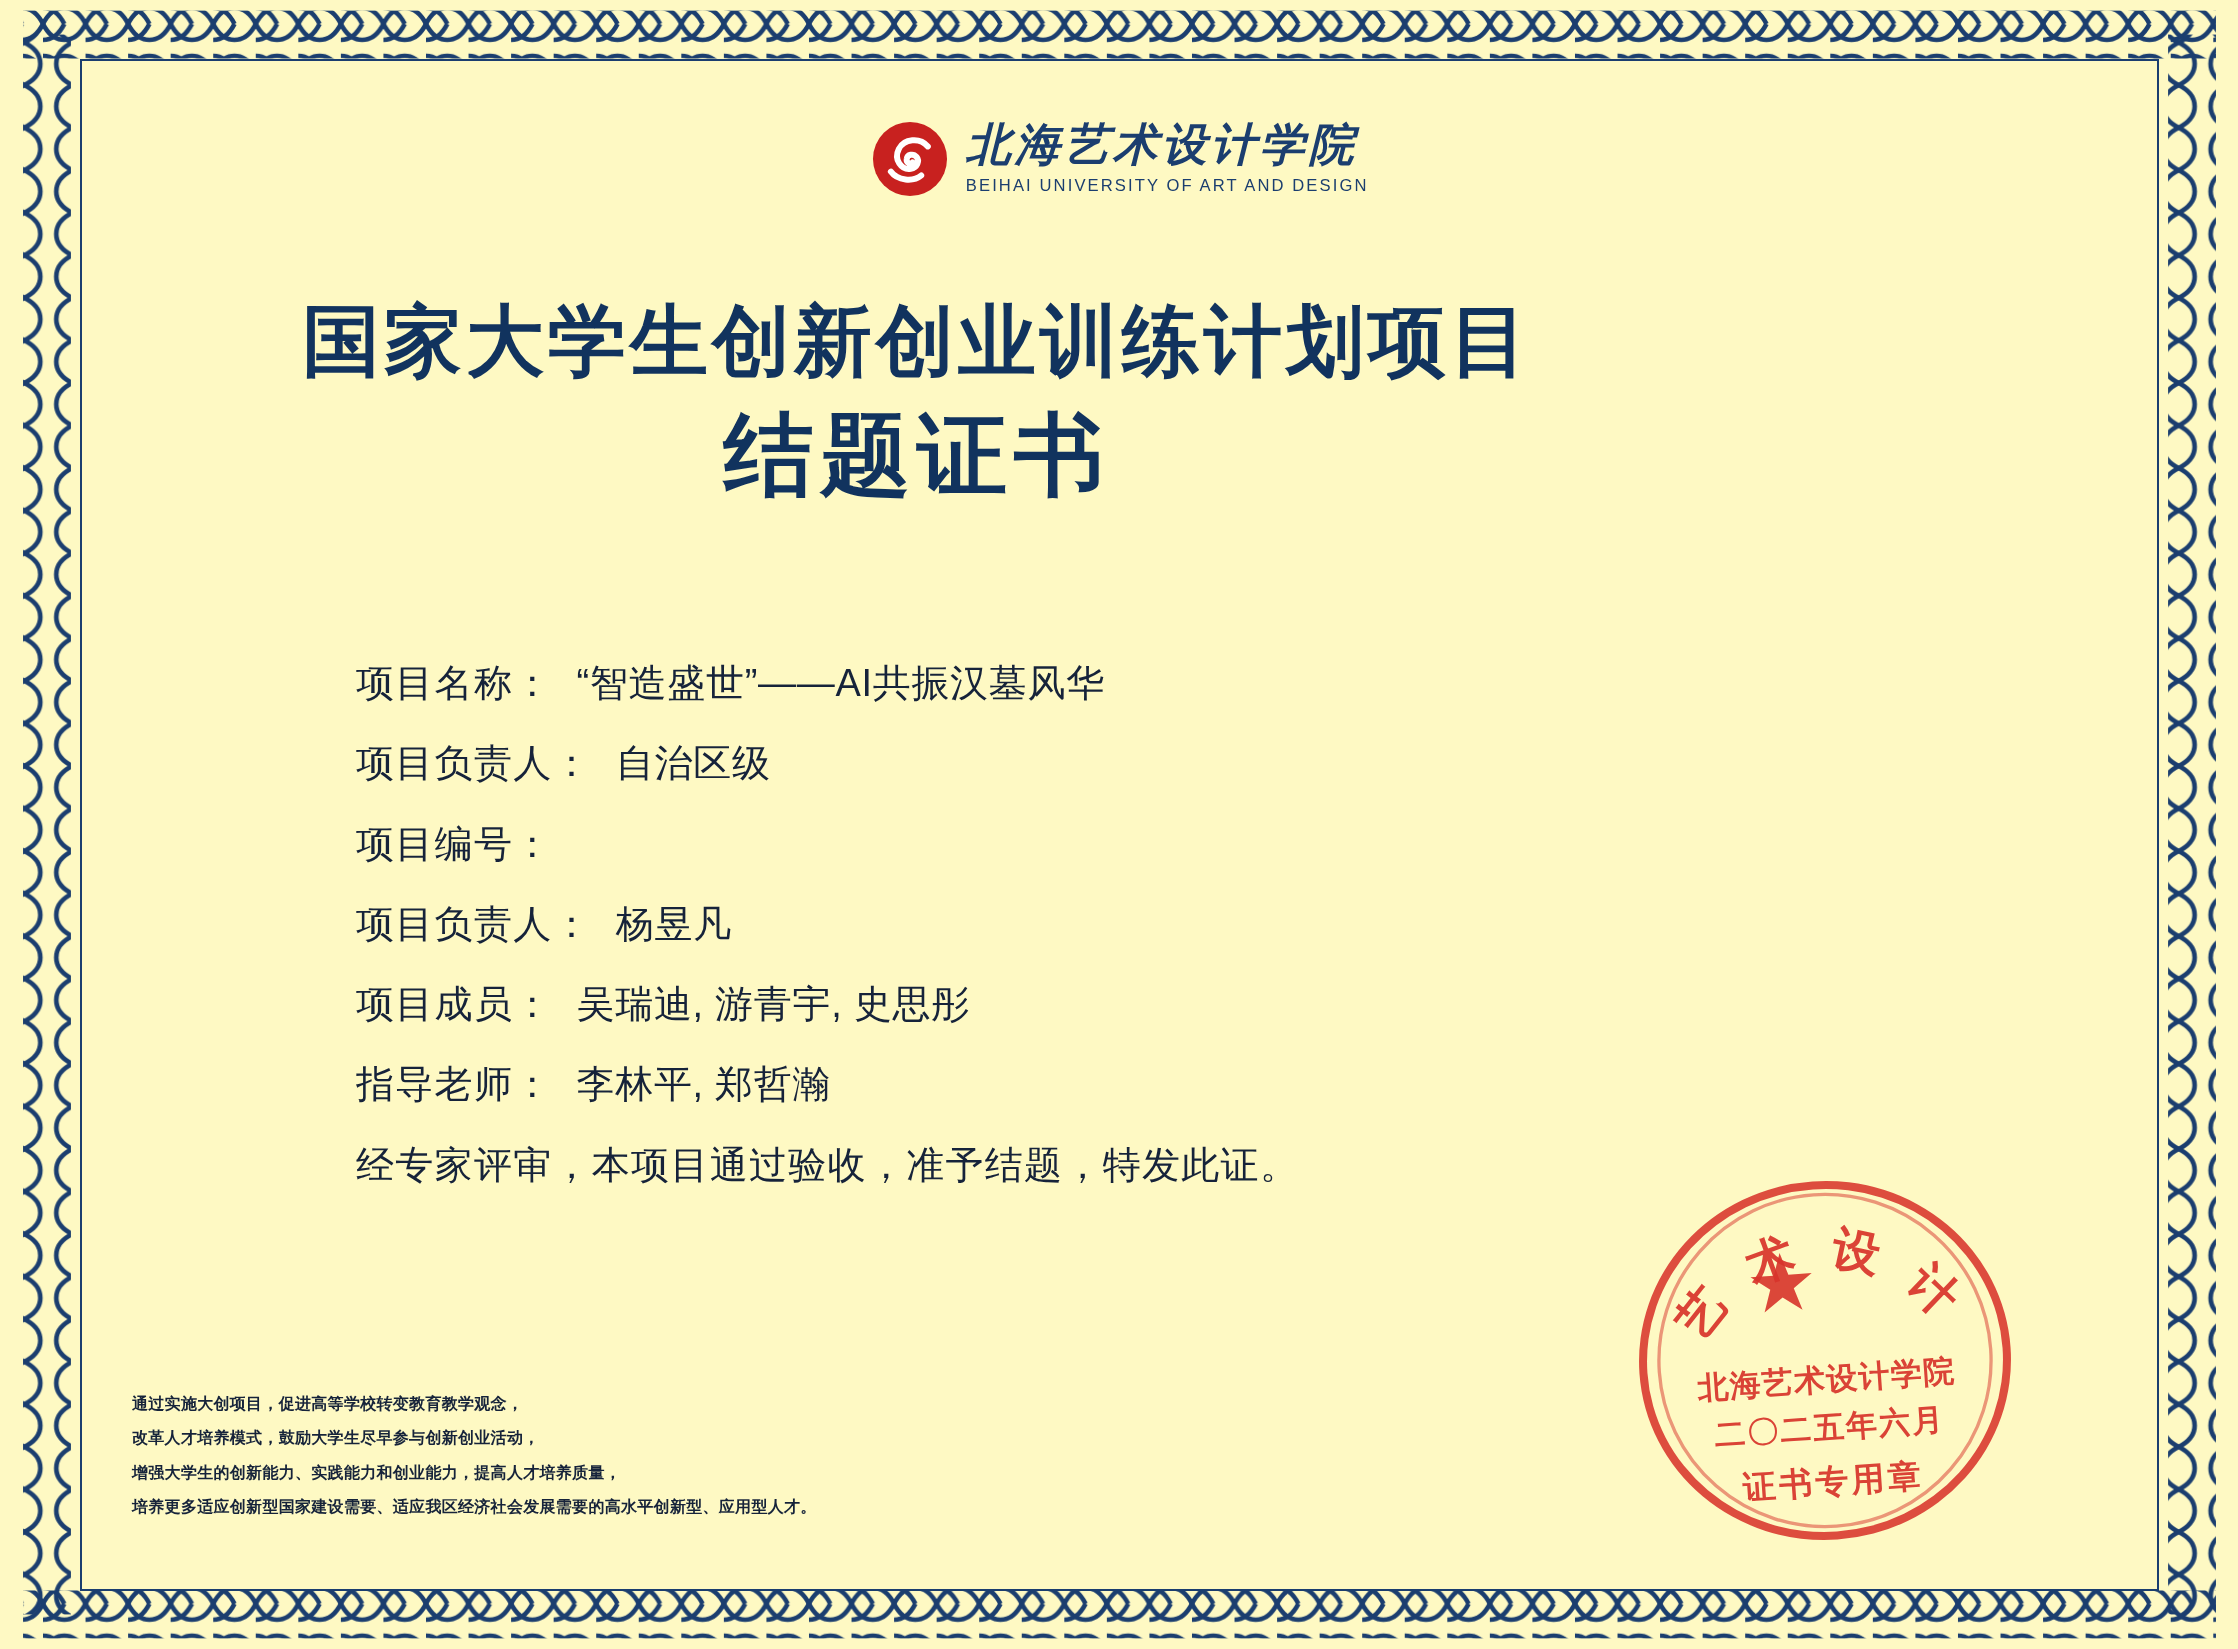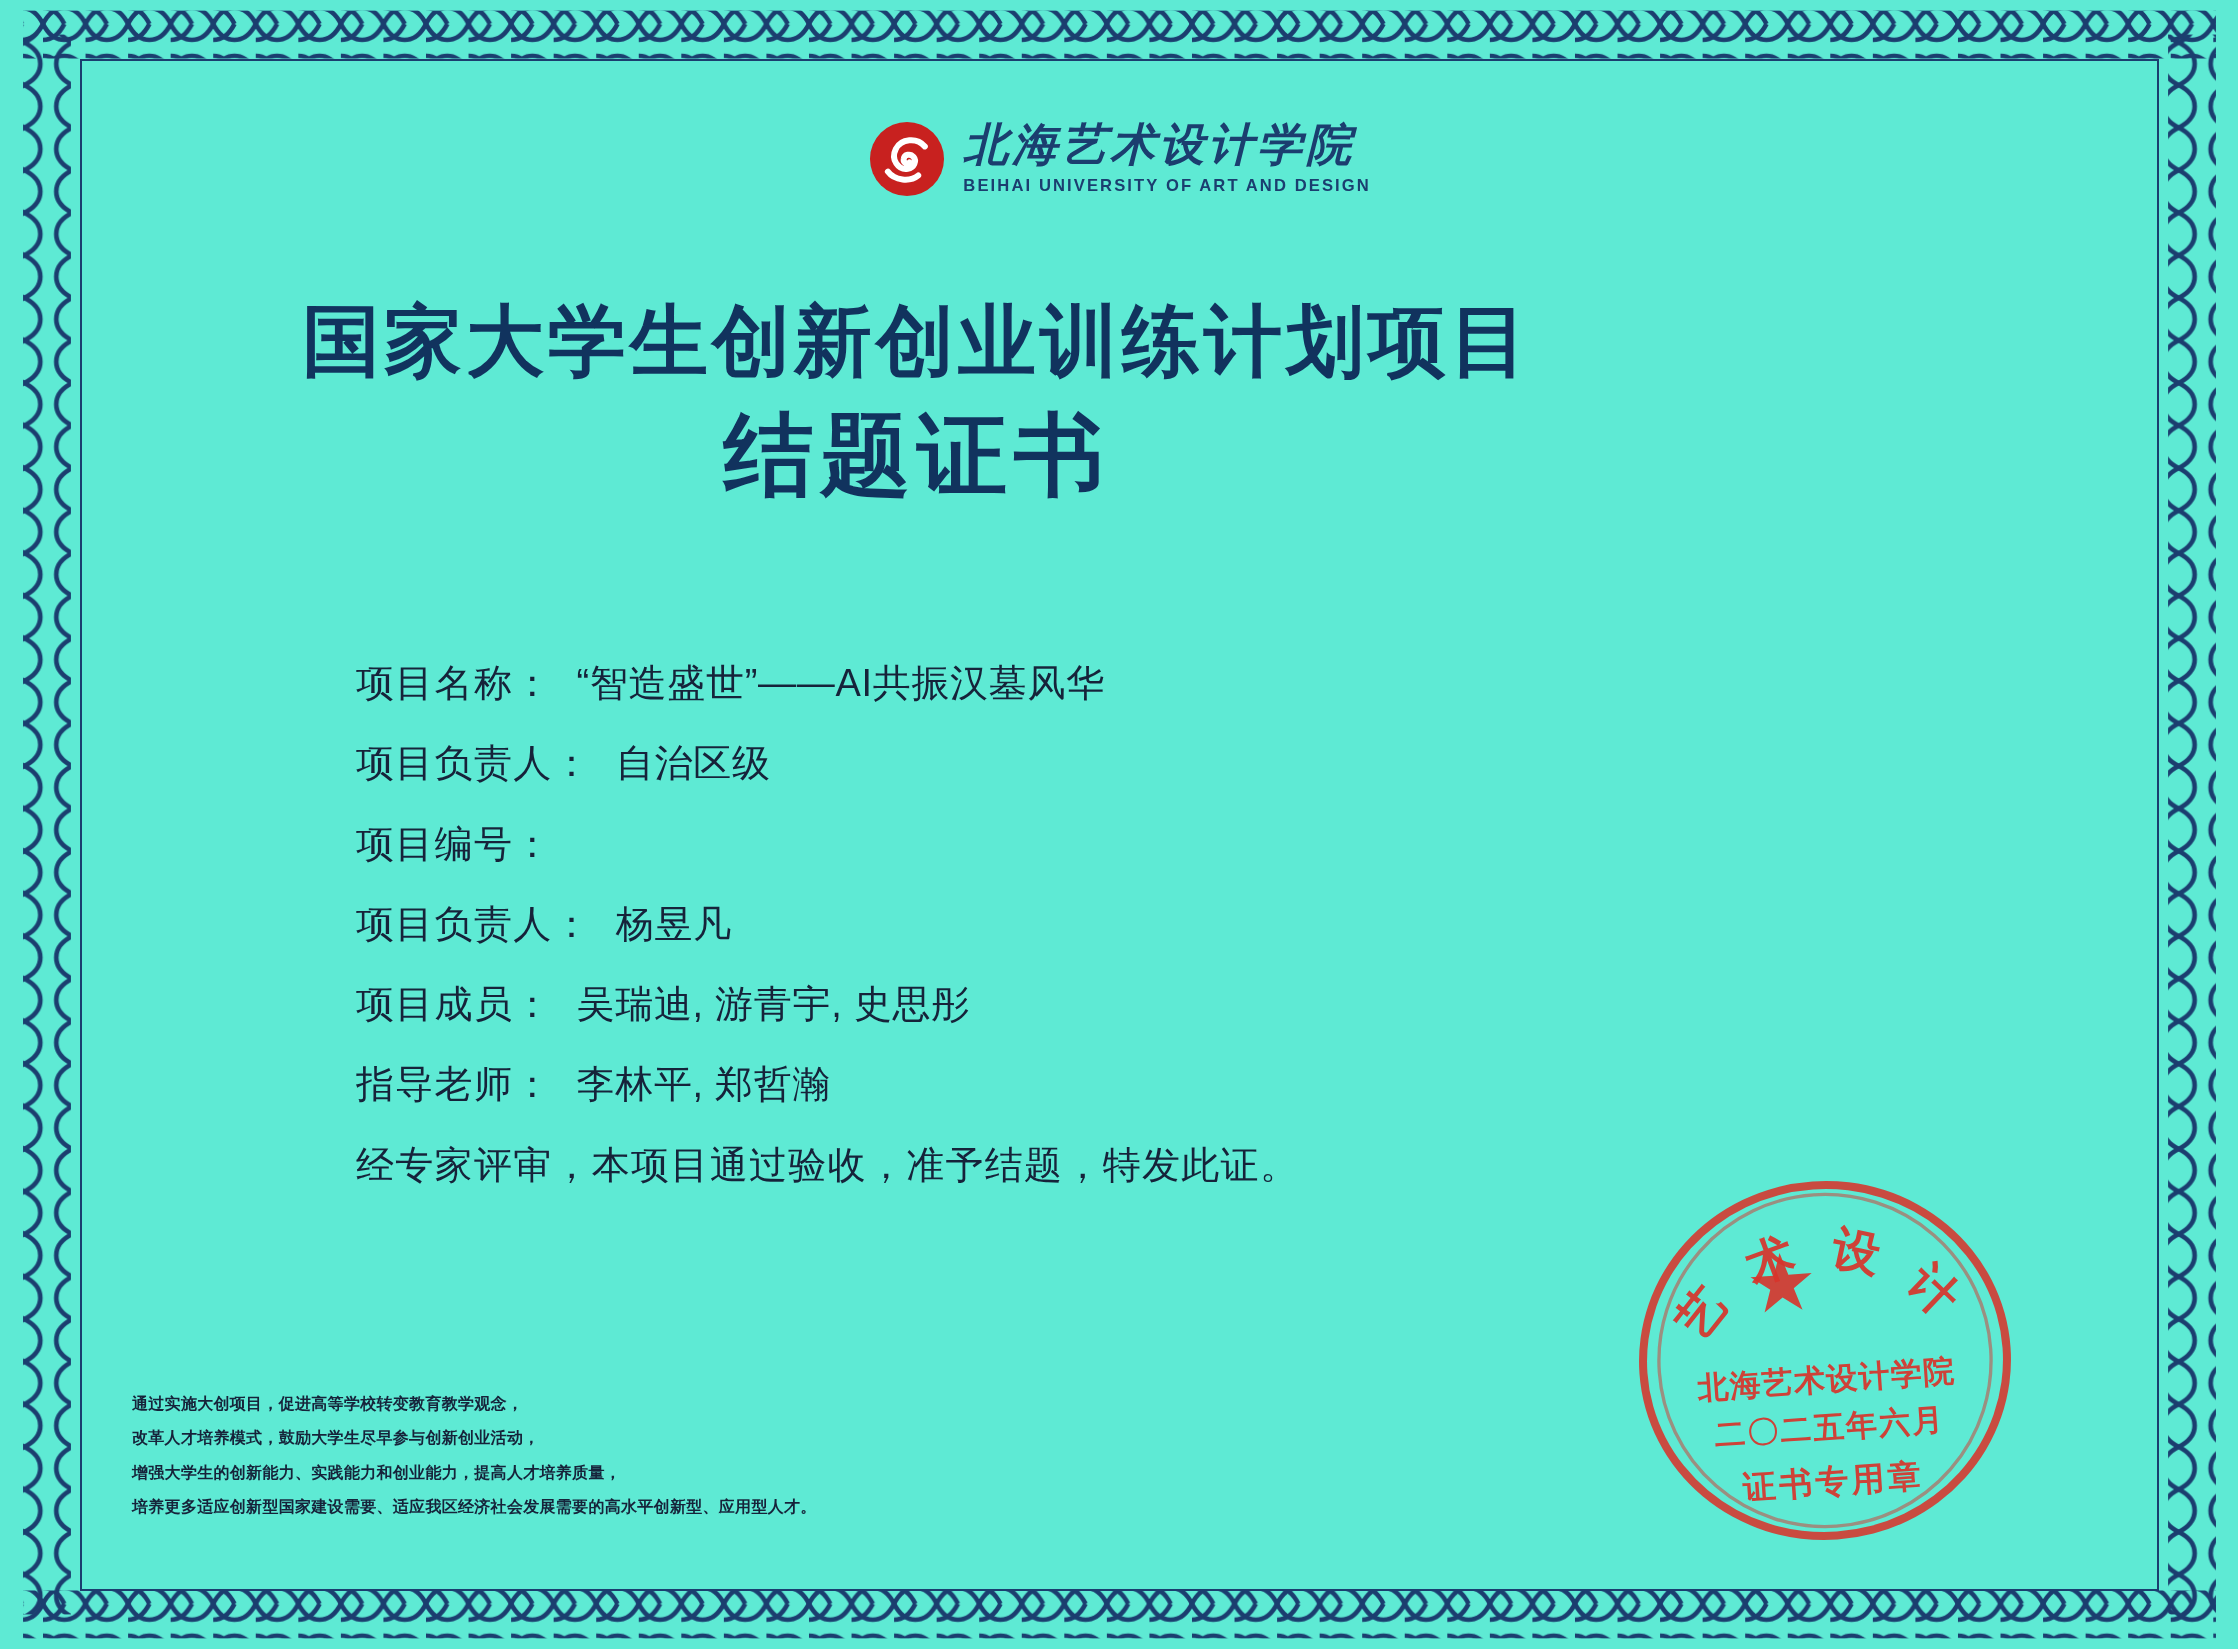--- a/index.html
+++ b/index.html
@@ -11,21 +11,21 @@
     width: 2239px;
     height: 1649px;
     font-family: "Liberation Sans", sans-serif;
     overflow: hidden;
   }
 
   .certificate {
     position: relative;
     width: 2239px;
     height: 1649px;
-    background: #5eead4;
+    background: #fef9c3;
     box-sizing: border-box;
   }
 
   
   .border-rope {
     position: absolute;
     left: 0;
     top: 0;
     width: 2239px;
     height: 1649px;
@@ -69,21 +69,21 @@
     font-weight: bold;
     color: #1b3e6f;
     letter-spacing: 4px;
     font-style: italic;
     line-height: 1.05;
     white-space: nowrap;
   }
   .logo-en {
     font-family: "Liberation Sans", sans-serif;
     font-size: 16.6px;
-    font-weight: bold;
+    font-weight: normal;
     color: #1b3e6f;
     letter-spacing: 2.1px;
     margin-top: 6.7px;
     white-space: nowrap;
   }
 
   
   .title-area {
     position: absolute;
     left: 0;

